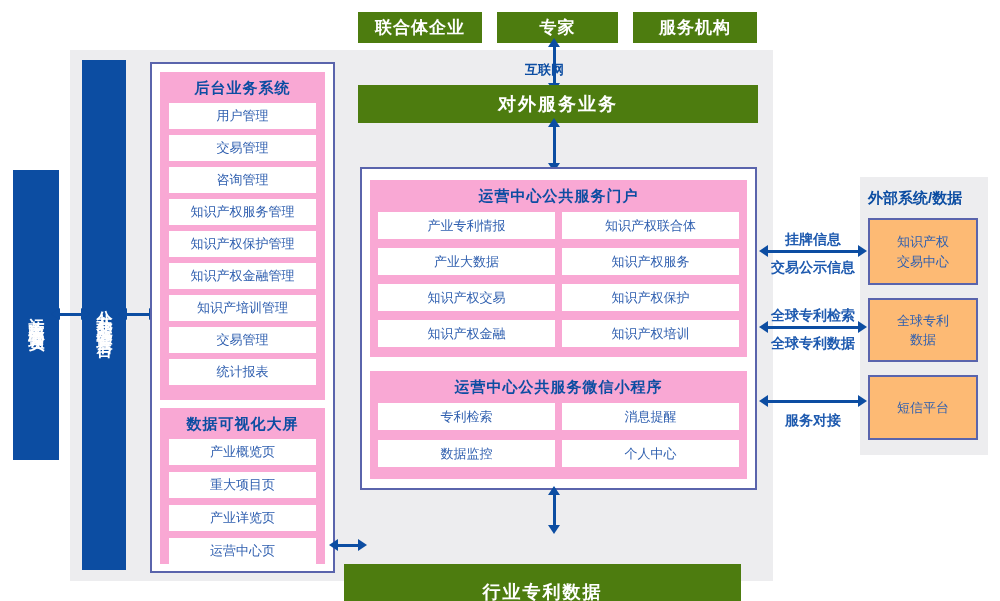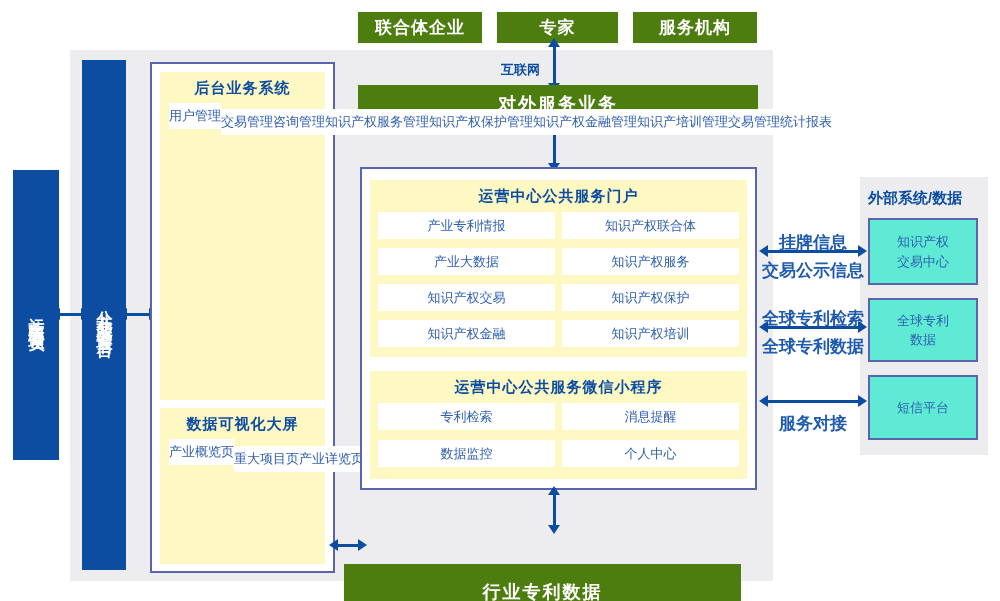--- a/index.html
+++ b/index.html
@@ -22,47 +22,47 @@
   .rail {
     position:absolute; background:#0C4DA2; color:#ffffff; font-weight:bold;
     display:flex; align-items:center; justify-content:center;
     writing-mode:vertical-rl; text-orientation:upright;
     font-size:16px; letter-spacing:4px;
   }
 
   .outer-box {
     position:absolute; background:#ffffff; border:2px solid #5A64AC;
   }
-  .lav-panel { position:absolute; background:#fef9c3; }
+  .lav-panel { position:absolute; background:#f9a8d4; }
   .lav-header {
     text-align:center; color:#0C4DA2; font-weight:bold; font-size:15px;
     padding-top:7px; letter-spacing:1px;
   }
-  .item-list { display:flex; flex-direction:row; margin:5px 9px 0 9px; }
+  .item-list { display:flex; flex-direction:column; margin:5px 9px 0 9px; }
   .item-list .white-item + .white-item { margin-top:6px; }
   #dash-list .white-item + .white-item { margin-top:7px; }
   .white-item {
     background:#ffffff; height:26px; color:#2F5FAF; font-size:13px;
     display:flex; align-items:center; justify-content:center; flex:0 0 auto;
   }
   .grid-2 {
     display:grid; grid-template-columns:1fr 1fr; grid-auto-rows:27px;
     column-gap:7px; row-gap:9px; margin:6px 8px 11px 8px;
   }
   .grid-2 .white-item { height:27px; }
 
   .ext-title { position:absolute; color:#0C4DA2; font-weight:bold; font-size:15px; }
   .ext-box {
-    position:absolute; width:110px; background:#5eead4; border:2px solid #5A64AC;
+    position:absolute; width:110px; background:#fdba74; border:2px solid #5A64AC;
     color:#2F5FAF; font-size:13px; line-height:1.5; text-align:center;
     display:flex; align-items:center; justify-content:center; white-space:pre-line;
   }
 
   .flow-label {
-    position:absolute; color:#1E5AAF; font-weight:bold; font-size:17px;
+    position:absolute; color:#1E5AAF; font-weight:bold; font-size:14px;
     text-align:center;
   }
 
   
   .harrow { position:absolute; height:3px; background:#0C4DA2; }
   .harrow::before {
     content:""; position:absolute; left:-9px; top:-5px; width:0; height:0;
     border-top:6.5px solid transparent; border-bottom:6.5px solid transparent;
     border-right:9px solid #0C4DA2;
   }
@@ -92,21 +92,21 @@
 
 <div class="canvas">
 
   <div id="gray-main" class="gray-panel"></div>
   <div id="gray-ext" class="gray-panel"></div>
 
   <div class="blue-box actor" style="left:358px; top:12px; width:124px; height:31px;">联合体企业</div>
   <div class="blue-box actor" style="left:497px; top:12px; width:121px; height:31px;">专家</div>
   <div class="blue-box actor" style="left:633px; top:12px; width:124px; height:31px;">服务机构</div>
 
-  <div class="inet-label" style="left:484px; top:61px; width:56px;">互联网</div>
+  <div class="inet-label" style="left:508px; top:61px; width:56px;">互联网</div>
   <div class="varrow" style="left:553px; top:47px; height:36px;"></div>
 
   <div class="blue-box wide-bar" style="left:358px; top:85px; width:400px; height:38px;">对外服务业务</div>
 
   <div class="varrow" style="left:553px; top:127px; height:36px;"></div>
 
   <div class="rail" style="left:13px; top:170px; width:46px; height:290px; letter-spacing:3px;">运营中心管理员</div>
   <div class="rail" style="left:82px; top:60px; width:44px; height:510px;">公共功能及管理后台</div>
 
   <div class="harrow" style="left:60px; top:313px; width:21px;"></div>

